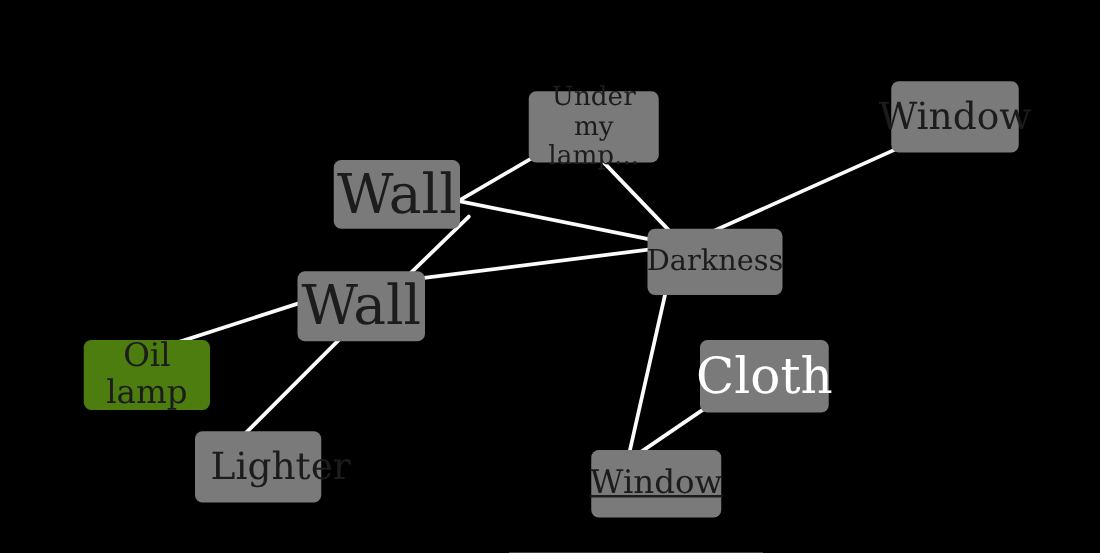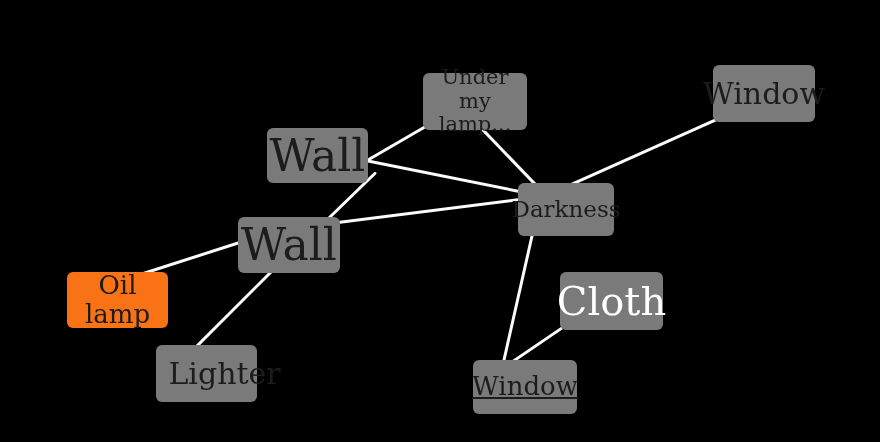--- a/index.html
+++ b/index.html
@@ -36,20 +36,20 @@
       <line x1="725.7739213114232" y1="115.2705205882587" x2="564.2260786885768" y2="187.7294794117413" stroke="#fbfbfb" stroke-width="3" stroke-linecap="round"></line>
       <line x1="535.083652200085" y1="222.3438259710521" x2="500.916347799915" y2="373.6561740289479" stroke="#fbfbfb" stroke-width="3" stroke-linecap="round"></line>
       <line x1="573.5723894662491" y1="320.1209263208517" x2="503.4276105337509" y2="367.8790736791483" stroke="#fbfbfb" stroke-width="3" stroke-linecap="round"></line>
     </svg>
   <div id="node-layer">
       <div class="node" style="left: 267px; top: 128px; width: 101px; height: 55px; font-size: 44px; background: rgb(122, 122, 122); color: rgb(28, 28, 28); border-radius: 6px;">Wall</div>
       <div class="node" style="left: 238px; top: 217px; width: 102px; height: 56px; font-size: 44px; background: rgb(122, 122, 122); color: rgb(28, 28, 28); border-radius: 6px;">Wall</div>
       <div class="node" style="left: 423px; top: 73px; width: 104px; height: 57px; font-size: 21px; background: rgb(122, 122, 122); color: rgb(28, 28, 28); border-radius: 6px;">Under
 my lamp...</div>
       <div class="node" style="left: 713px; top: 65px; width: 102px; height: 57px; font-size: 30px; background: rgb(122, 122, 122); color: rgb(28, 28, 28); border-radius: 6px;">Window</div>
-      <div class="node" style="left: 518px; top: 183px; width: 96px; height: 53px; font-size: 23px; background: rgb(122, 122, 122); color: rgb(28, 28, 28); border-radius: 6px; text-align: center;">Darkness</div>
-      <div class="node" style="left: 67px; top: 272px; width: 101px; height: 56px; font-size: 26px; background: #f97316; color: rgb(28, 28, 28); border-radius: 6px;">Oil
+      <div class="node" style="left: 518px; top: 183px; width: 108px; height: 53px; font-size: 23px; background: rgb(122, 122, 122); color: rgb(28, 28, 28); border-radius: 6px; text-align: center;">Darkness</div>
+      <div class="node" style="left: 67px; top: 272px; width: 101px; height: 56px; font-size: 26px; background: #4d7c0f; color: rgb(28, 28, 28); border-radius: 6px;">Oil
 lamp</div>
       <div class="node" style="left: 156px; top: 345px; width: 101px; height: 57px; font-size: 30px; background: rgb(122, 122, 122); color: rgb(28, 28, 28); border-radius: 6px; padding-left: 36px;">Lighter</div>
       <div class="node" style="left: 560px; top: 272px; width: 103px; height: 58px; font-size: 40px; background: rgb(122, 122, 122); color: #ffffff; border-radius: 6px;">Cloth</div>
       <div class="node" style="left: 473px; top: 360px; width: 104px; height: 54px; font-size: 26px; background: rgb(122, 122, 122); color: rgb(28, 28, 28); border-radius: 6px; text-decoration: underline;">Window</div>
     </div>
 </div>
 
 </body></html>

